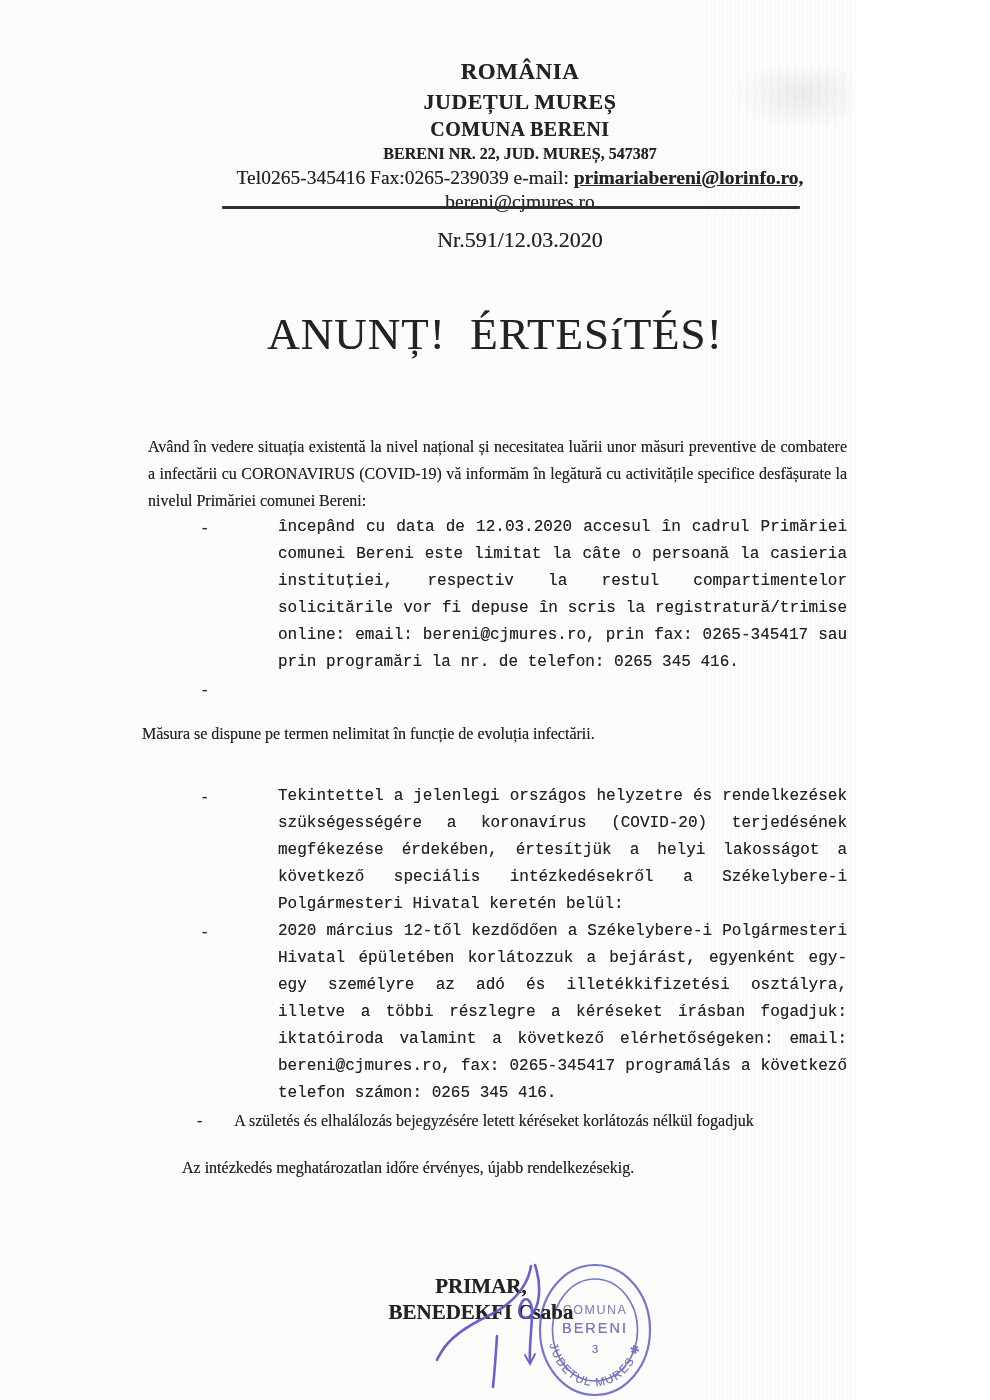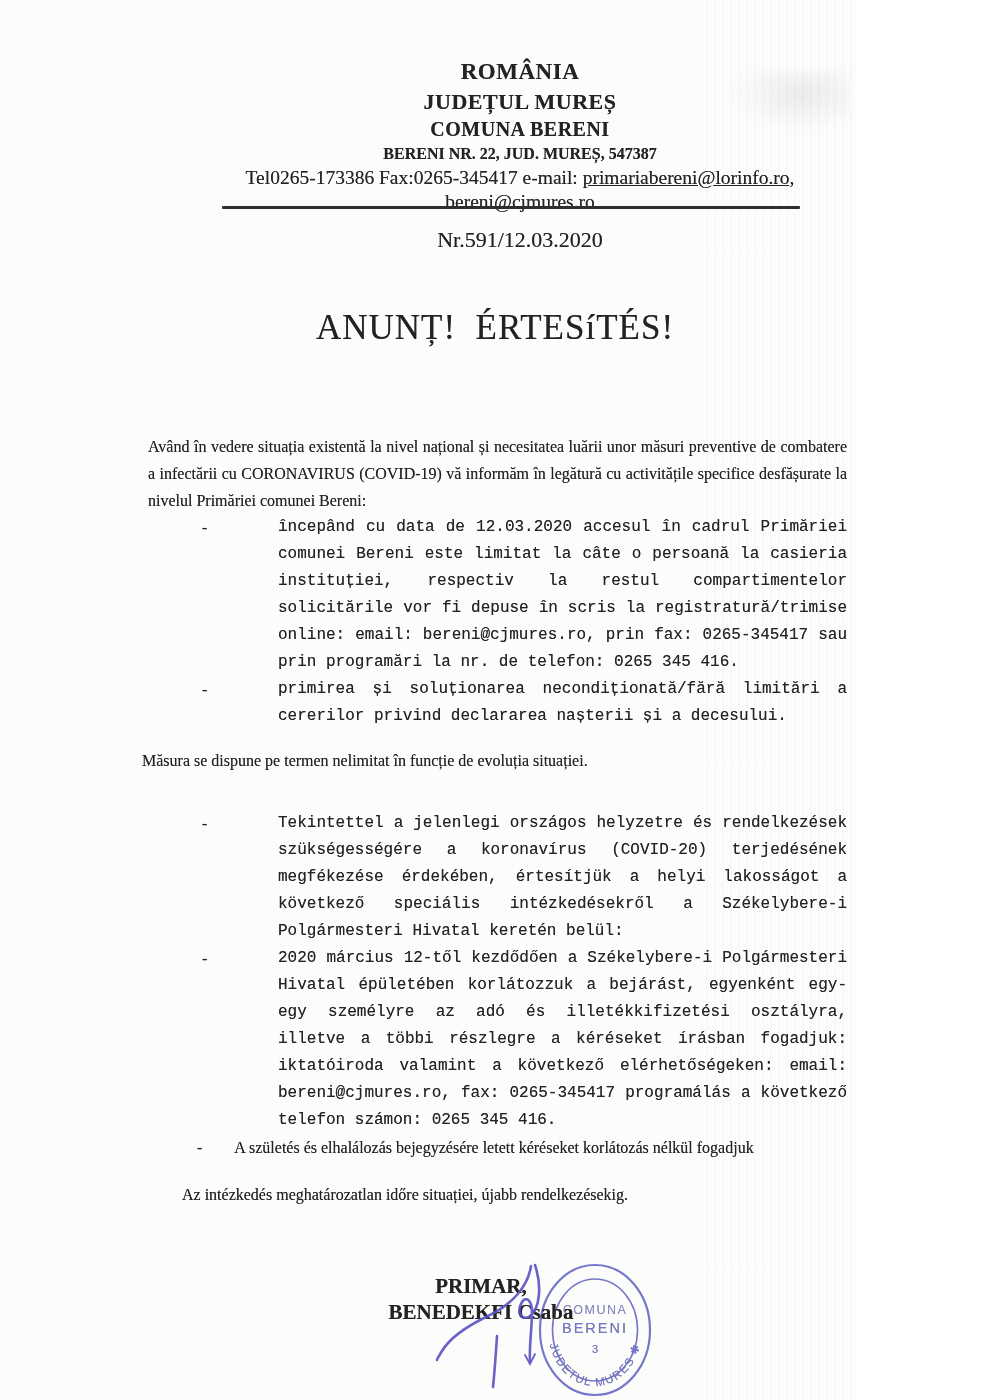--- a/index.html
+++ b/index.html
@@ -26,36 +26,36 @@
 
   .letterhead{
     position:absolute;top:58px;left:25px;width:990px;
     text-align:center;line-height:1.18;
   }
   .lh-country{font-size:23px;font-weight:bold;letter-spacing:.5px;}
   .lh-county{font-size:22px;font-weight:bold;letter-spacing:.5px;margin-top:4px;}
   .lh-commune{font-size:20px;font-weight:bold;letter-spacing:.5px;margin-top:3px;}
   .lh-address{font-size:16px;font-weight:bold;margin-top:3px;}
   .lh-contact{font-size:19.5px;margin-top:2px;}
-  .lh-contact .u{text-decoration:underline;}
+  .lh-contact .u{text-decoration:underline;font-weight:bold;}
   .lh-email2{font-size:19.5px;margin-top:1px;}
 
   .head-rule{
     position:absolute;left:222px;top:206px;width:578px;height:3px;
     background:#2e2e2e;border-radius:1px;
   }
 
   .ref-no{
     position:absolute;top:227px;left:25px;width:990px;
     text-align:center;font-size:22px;
   }
 
   .doc-title{
     position:absolute;top:308px;left:0;width:990px;
-    text-align:center;font-size:35px;letter-spacing:1px;
+    text-align:center;font-size:45px;letter-spacing:1px;
     white-space:pre;
   }
 
   .body-text{
     position:absolute;top:433px;left:148px;width:699px;
     font-size:16px;line-height:27px;
   }
   .jpara{text-align:justify;hyphens:none;}
   .bullet{display:flex;}
   .bullet .dash{flex:none;width:130px;padding-left:54px;box-sizing:border-box;}
@@ -81,61 +81,60 @@
 <div class="page">
 
   <div class="scan-noise"></div>
   <div class="scan-blot"></div>
 
   <div class="letterhead">
     <div class="lh-country">ROMÂNIA</div>
     <div class="lh-county">JUDEȚUL MUREȘ</div>
     <div class="lh-commune">COMUNA BERENI</div>
     <div class="lh-address">BERENI NR. 22, JUD. MUREȘ, 547387</div>
-    <div class="lh-contact"><span>Tel0265-173386 Fax:0265-345417 e-mail: </span><span class="u">primariabereni@lorinfo.ro,</span></div>
+    <div class="lh-contact"><span>Tel0265-345416 Fax:0265-239039 e-mail: </span><span class="u">primariabereni@lorinfo.ro,</span></div>
     <div class="lh-email2">bereni@cjmures.ro</div>
   </div>
 
   <div class="head-rule"></div>
 
   <div class="ref-no">Nr.591/12.03.2020</div>
 
   <div class="doc-title">ANUNȚ!  ÉRTESíTÉS!</div>
 
   <div class="body-text">
 
     <div class="jpara">Având în vedere situația existentă la nivel național și necesitatea luării unor măsuri preventive de combatere a infectării cu CORONAVIRUS (COVID-19) vă informăm în legătură cu activitățile specifice desfășurate la nivelul Primăriei comunei Bereni:</div>
 
     <div class="bullet">
       <span class="dash">-</span>
       <div class="btxt">începând cu data de 12.03.2020 accesul în cadrul Primăriei comunei Bereni este limitat la câte o persoană la casieria instituției, respectiv la restul compartimentelor solicitările vor fi depuse în scris la registratură/trimise online: email: bereni@cjmures.ro, prin fax: 0265-345417 sau prin programări la nr. de telefon: 0265 345 416.</div>
     </div>
 
     <div class="bullet">
       <span class="dash">-</span>
-      <div class="btxt">primirea și soluționarea necondiționată/fără limitări a cererilor privind declararea nașterii și a decesului.</div>
     </div>
 
-    <div class="note-ro">Măsura se dispune pe termen nelimitat în funcție de evoluția situației.</div>
+    <div class="note-ro">Măsura se dispune pe termen nelimitat în funcție de evoluția infectării.</div>
 
     <div class="bullet hu-gap">
       <span class="dash">-</span>
       <div class="btxt">Tekintettel a jelenlegi országos helyzetre és rendelkezések szükségességére a koronavírus (COVID-20) terjedésének megfékezése érdekében, értesítjük a helyi lakosságot a következő speciális intézkedésekről a Székelybere-i Polgármesteri Hivatal keretén belül:</div>
     </div>
 
     <div class="bullet">
       <span class="dash">-</span>
       <div class="btxt">2020 március 12-től kezdődően a Székelybere-i Polgármesteri Hivatal épületében korlátozzuk a bejárást, egyenként egy-egy személyre az adó és illetékkifizetési osztályra, illetve a többi részlegre a kéréseket írásban fogadjuk: iktatóiroda valamint a következő elérhetőségeken: email: bereni@cjmures.ro, fax: 0265-345417 programálás a következő telefon számon: 0265 345 416.</div>
     </div>
 
     <div class="hang">
       <span class="dash">-</span><span>A születés és elhalálozás bejegyzésére letett kéréseket korlátozás nélkül fogadjuk</span>
     </div>
 
-    <div class="note-hu">Az intézkedés meghatározatlan időre situației, újabb rendelkezésekig.</div>
+    <div class="note-hu">Az intézkedés meghatározatlan időre érvényes, újabb rendelkezésekig.</div>
   </div>
 
   <div class="sig-block">
     <div>PRIMAR,</div>
     <div>BENEDEKFI Csaba</div>
   </div>
 
   <svg class="stamp" width="126" height="140" viewBox="0 0 126 140">
     <g stroke="#585cc0" fill="none" stroke-width="2.2">
       <ellipse cx="63" cy="70" rx="55" ry="65"></ellipse>

